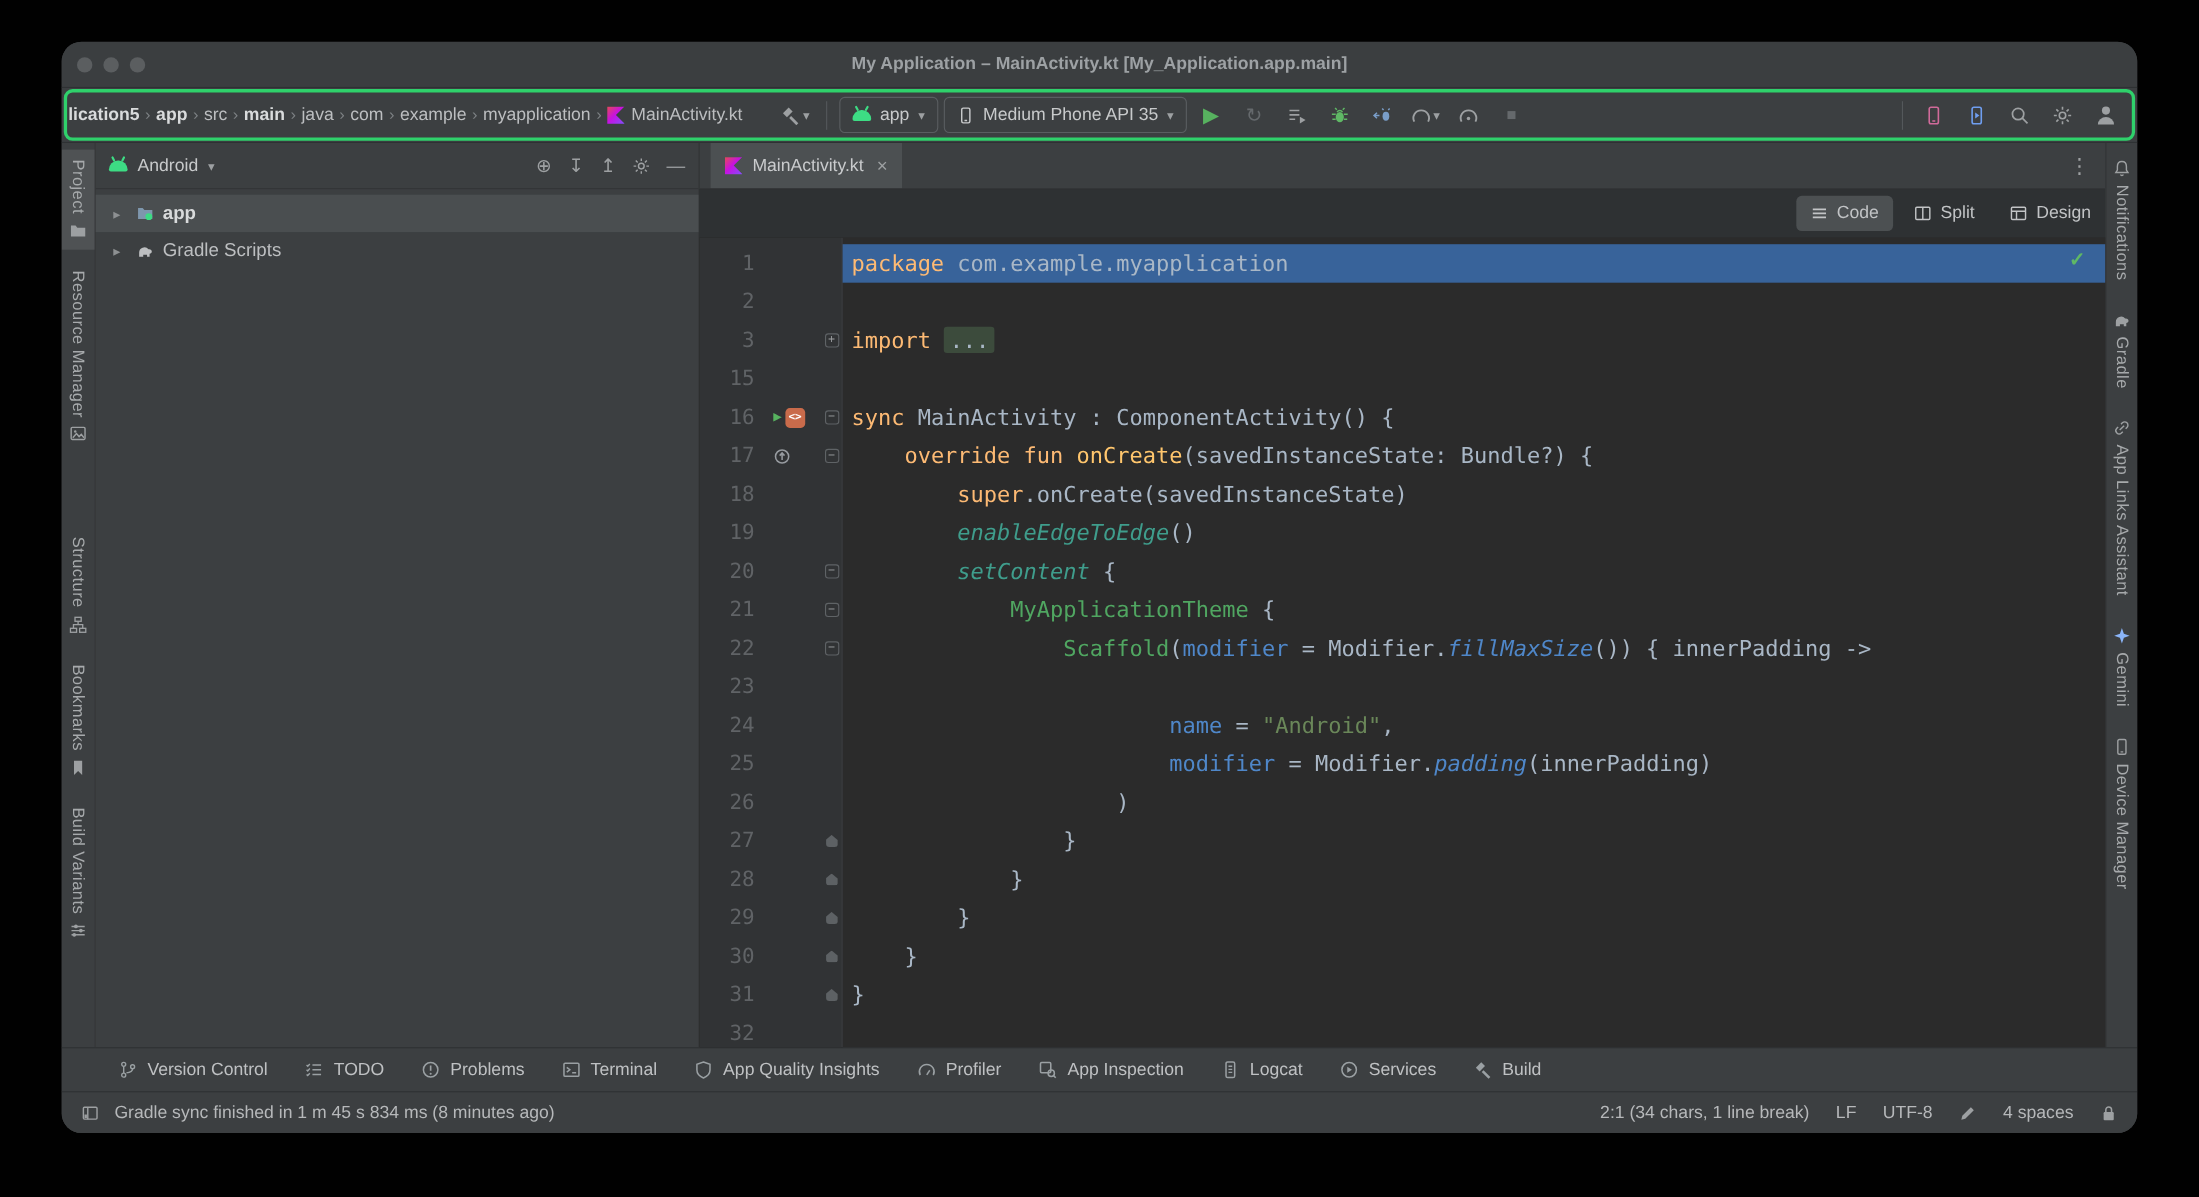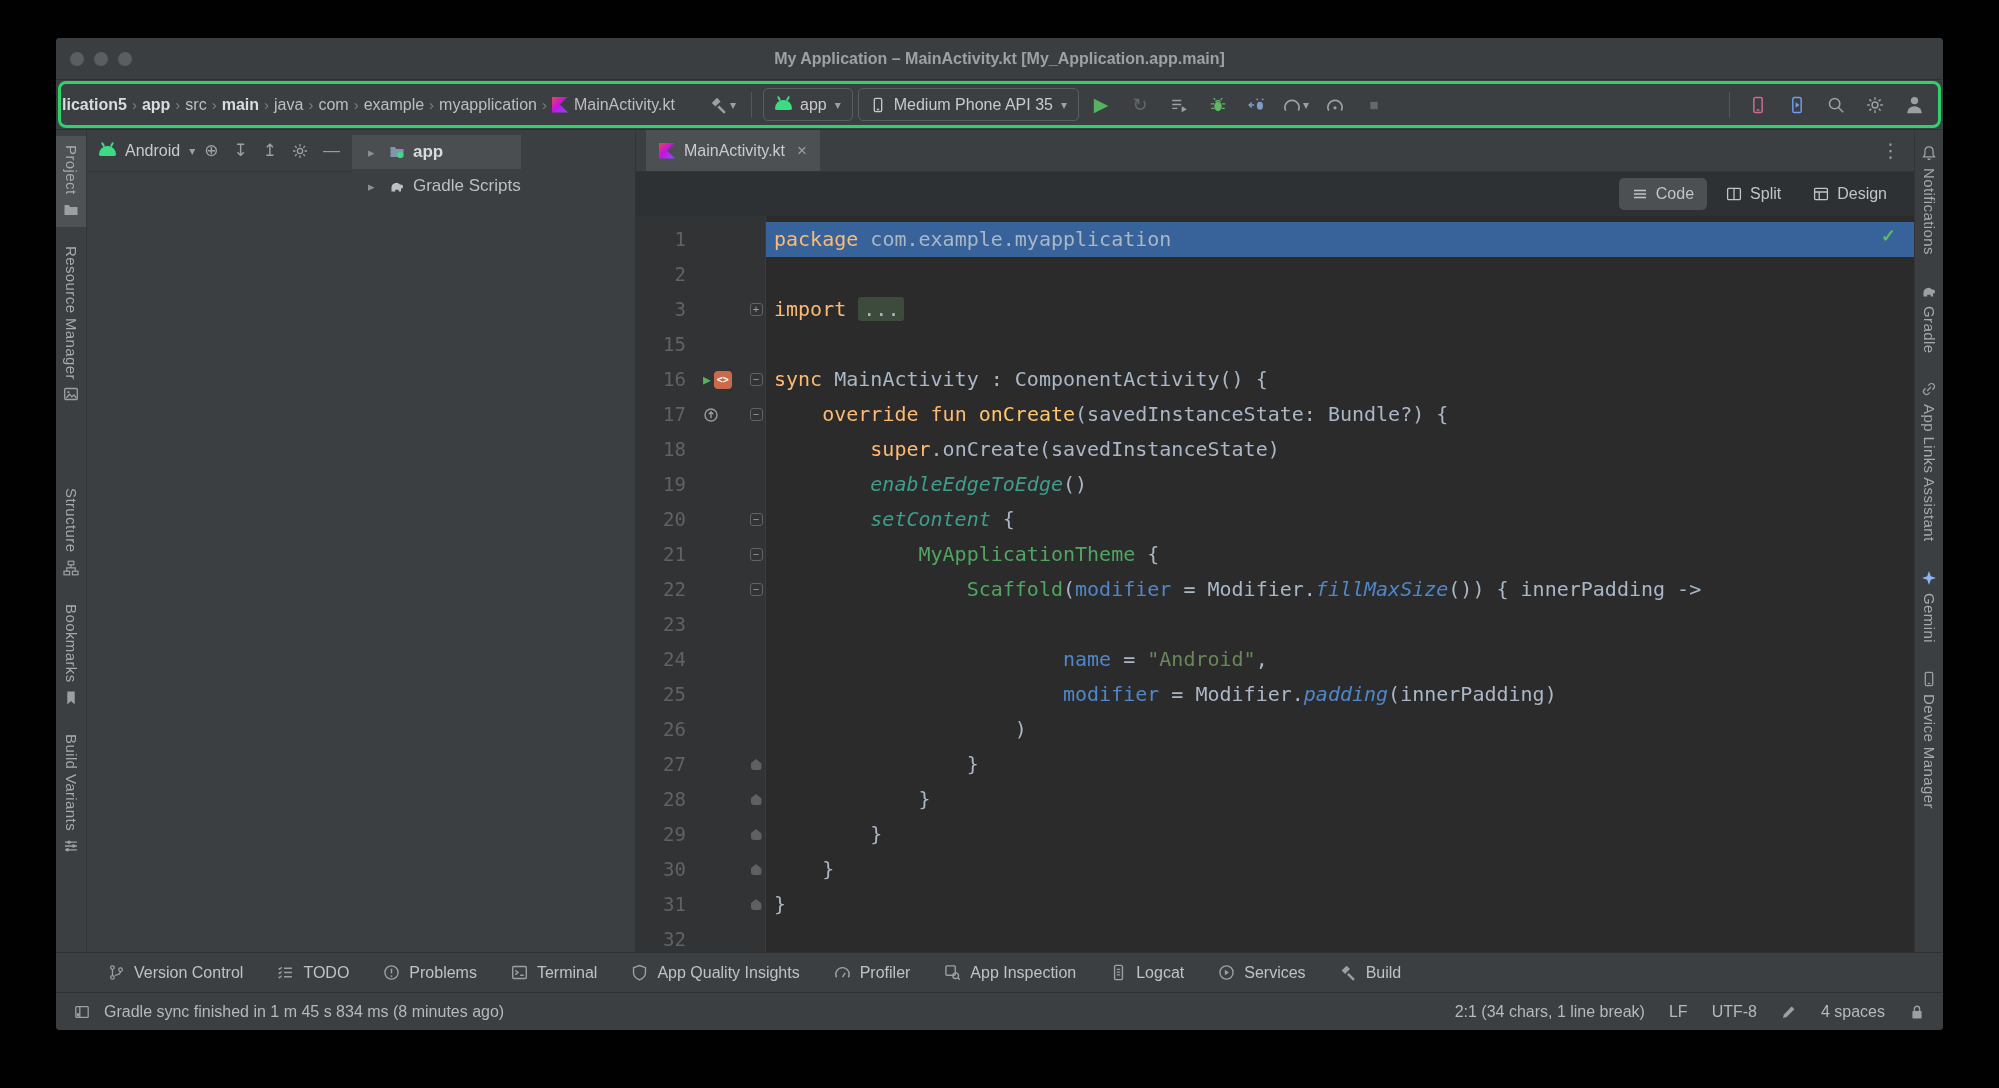--- a/index.html
+++ b/index.html
@@ -1,20 +1,20 @@
 <!DOCTYPE html>
 <html><head>
 <meta charset="utf-8">
 <style>
   *{margin:0;padding:0;box-sizing:border-box}
   html,body{width:1999px;height:1088px;background:#000;overflow:hidden;
     font-family:"Liberation Sans",sans-serif;-webkit-font-smoothing:antialiased}
   .screen{position:relative;width:1999px;height:1088px;background:#020202}
   .window{position:absolute;left:56px;top:38px;width:1887px;height:992px;background:#3c3f41;
-    border-radius:4px;overflow:hidden;display:flex;flex-direction:column;
+    border-radius:18px;overflow:hidden;display:flex;flex-direction:column;
     box-shadow:0 28px 80px rgba(0,0,0,.6);color:#bbbdbf;font-size:16px}
 
   
   .titlebar{height:42px;flex:0 0 auto;background:#3b3e40;position:relative;display:flex;
     align-items:center;border-bottom:1px solid #2e3133}
   .lights{position:absolute;left:14px;top:0;height:100%;display:flex;align-items:center;gap:10px}
   .light{width:14px;height:14px;border-radius:50%;background:#5b5e60}
   .title{flex:1;text-align:center;color:#9da1a4;font-weight:bold;font-size:16px}
 
   
@@ -58,41 +58,41 @@
   .stripe.left{border-right:1px solid #323537}
   .stripe.right{width:29px;border-left:1px solid #323537}
   .stripe-item{display:flex;flex-direction:column;align-items:center;gap:7px;padding:9px 0;
     cursor:pointer;margin-bottom:10px;width:100%}
   .stripe-item.sel{background:rgba(255,255,255,.10)}
   .stripe-item.gap{margin-top:58px}
   .vtext{writing-mode:vertical-rl;font-size:15px;color:#a7aaac;letter-spacing:.4px}
 
   
   .ppanel{width:549px;flex:0 0 auto;background:#3c3f41;border-right:1px solid #323537;
-    display:flex;}
+    display:flex;flex-direction:column}
   .phead{height:42px;flex:0 0 auto;display:flex;align-items:center;gap:9px;padding:0 12px;
     border-bottom:1px solid #323537}
   .phead .hicons{margin-left:auto;display:flex;align-items:center;gap:15px;color:#9da0a2;font-size:17px}
   .phead .hicons span{cursor:pointer}
   .tree{padding-top:5px;font-size:17px;color:#bdbfc1}
   .trow{display:flex;align-items:center;gap:8px;height:34px;padding-left:16px;cursor:pointer}
   .trow.hl{background:#4a4e50}
   .tchev{color:#8d9092;font-size:13px;width:13px}
   .tb{font-weight:bold;color:#d8dadb}
 
   
   .editor{flex:1;min-width:0;display:flex;flex-direction:column;background:#2b2b2b}
   .tabbar{height:42px;flex:0 0 auto;background:#3c3f41;display:flex;align-items:center;
     border-bottom:1px solid #323537;padding-left:10px}
   .tab{height:41px;display:flex;align-items:center;gap:9px;padding:0 13px;background:#4c5052;
     color:#c9cbcd;cursor:pointer}
   .tab-close{color:#9da0a2;font-size:17px;margin-left:3px;cursor:pointer}
   .kebab{margin-left:auto;color:#9da0a2;padding-right:14px;font-size:19px;cursor:pointer}
   .mode-row{height:44px;flex:0 0 auto;display:flex;align-items:center;justify-content:flex-end;
-    padding-right:14px;gap:6px;background:#2e3133}
+    gap:6px;background:#2e3133}
   .mode{display:flex;align-items:center;gap:8px;color:#c2c4c6;padding:7px 13px;border-radius:5px;cursor:pointer}
   .mode.active{background:#4c5052}
   .code-area{flex:1;position:relative;overflow:hidden;background:#2b2b2b;padding-top:6px}
   .gutter-bg{position:absolute;left:0;top:0;bottom:0;width:130px;background:#313335;
     border-right:1px solid #3a3d3f}
   .cl{display:flex;height:35px;line-height:35px;font-family:"DejaVu Sans Mono",monospace;
     font-size:20px;position:relative}
   .ln{width:64px;flex:0 0 auto;text-align:right;padding-right:14px;color:#606366;font-size:19px}
   .gico{width:46px;flex:0 0 auto;display:flex;align-items:center;gap:3px;padding-left:3px}
   .gfold{width:20px;flex:0 0 auto;display:flex;align-items:center;justify-content:center}

